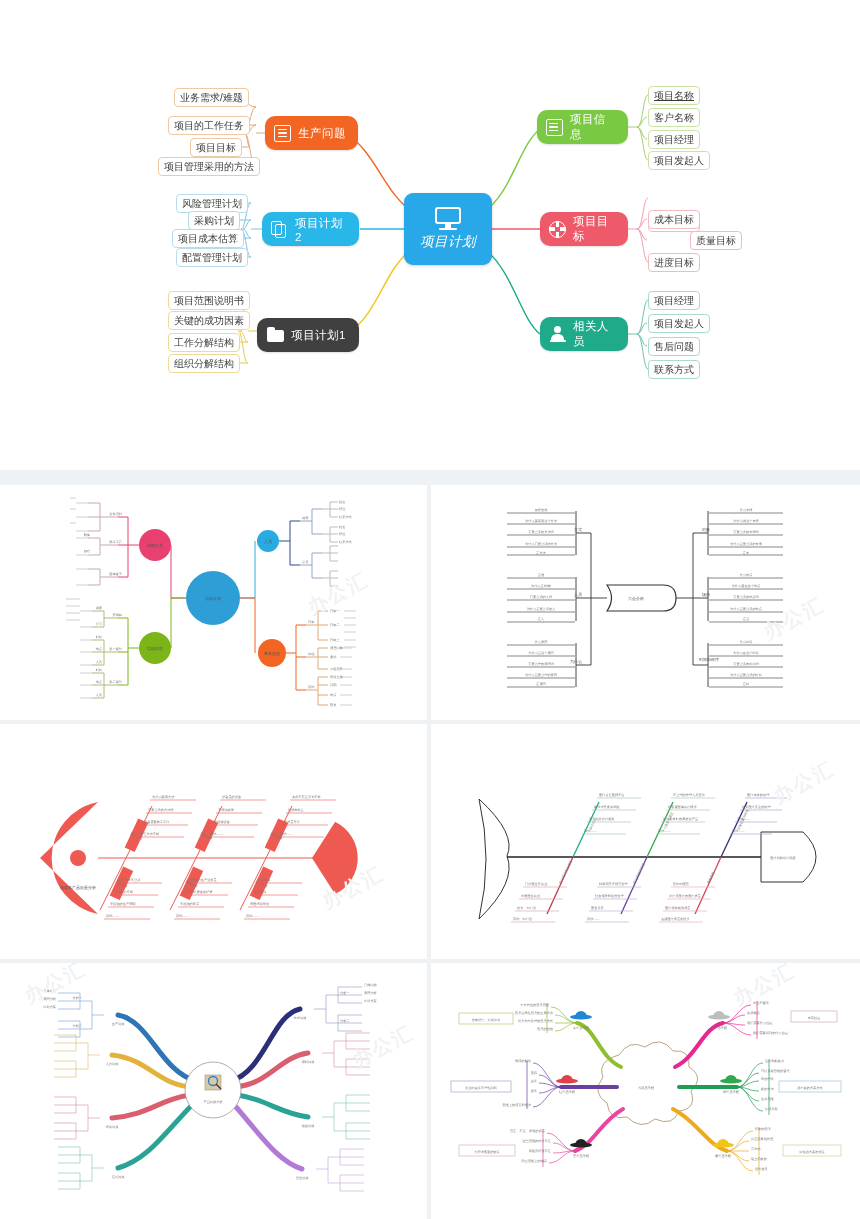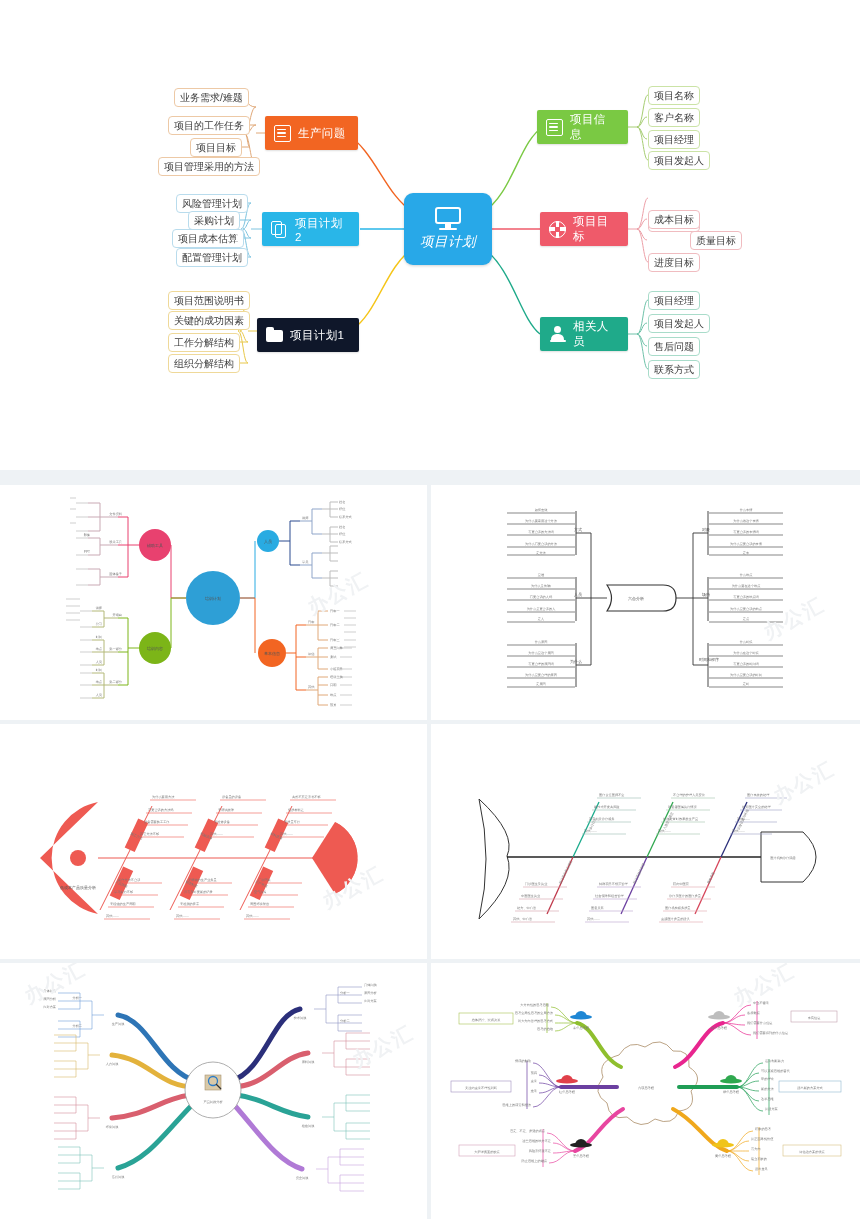--- a/index.html
+++ b/index.html
@@ -31,23 +31,23 @@
   }
   .center-node .c-ico .stand{
     position:absolute; left:12px; top:17px; width:6px; height:4px; background:#fff;
   }
   .center-node .c-ico .base{
     position:absolute; left:6px; top:21px; width:18px; height:2.4px; background:#fff; border-radius:2px;
   }
   .center-node .c-txt{ font-size:13.5px; letter-spacing:.5px; }
 
   .branch{
-    height:34px; border-radius:2px; color:#fff;
+    height:34px; border-radius:10px; color:#fff;
     padding:0 12px 0 9px; gap:7px;
-    justify-content:flex-start;
+    justify-content:center;
     box-shadow:0 1px 2px rgba(0,0,0,.13);
     font-size:11.5px; letter-spacing:.4px;
   }
   .branch .bico{ width:17px;height:17px; flex:0 0 17px; position:relative; }
 
   
   .ico-lines{ border:1.7px solid #fff; border-radius:2px; }
   .ico-lines i{ position:absolute; background:#fff; height:1.6px; border-radius:1px; left:2.4px; }
   .ico-lines i:nth-child(1){ top:3.2px; width:9px;}
   .ico-lines i:nth-child(2){ top:6.6px; width:9px;}
@@ -186,41 +186,41 @@
           <b></b>
           <b></b>
         </span>
       <span>项目计划2</span>
     </div>
     <div class="leaf b" style="left:176px; top:194px;">风险管理计划</div>
     <div class="leaf b" style="left:188px; top:211px;">采购计划</div>
     <div class="leaf b" style="left:172px; top:229px;">项目成本估算</div>
     <div class="leaf b" style="left:176px; top:248px;">配置管理计划</div>
 
-    <div class="node branch" style="left:257px; top:318px; width:102px; background:#0f172a;">
+    <div class="node branch" style="left:257px; top:318px; width:102px; background:#404040;">
       <span class="bico ico-folder">
           <b></b>
           <b></b>
         </span>
       <span>项目计划1</span>
     </div>
     <div class="leaf y" style="left:168px; top:291px;text-align:right;">项目范围说明书</div>
     <div class="leaf y" style="left:168px; top:311px;">关键的成功因素</div>
     <div class="leaf y" style="left:168px; top:333px;">工作分解结构</div>
     <div class="leaf y" style="left:168px; top:354px;">组织分解结构</div>
 
     <div class="node branch" style="left:537px; top:110px; width:91px; background:#7ac943;">
       <span class="bico ico-lines">
           <i></i>
           <i></i>
           <i></i>
         </span>
       <span>项目信息</span>
     </div>
-    <div class="leaf g" style="left:648px; top:86px;">项目名称</div>
+    <div class="leaf g" style="left:648px; top:86px;text-decoration:underline;">项目名称</div>
     <div class="leaf g" style="left:648px; top:108px;">客户名称</div>
     <div class="leaf g" style="left:648px; top:130px;">项目经理</div>
     <div class="leaf g" style="left:648px; top:151px;">项目发起人</div>
 
     <div class="node branch" style="left:540px; top:212px; width:88px; background:#ef5a6a;">
       <span class="bico ico-target">
           <s></s>
           <s></s>
           <s></s>
           <s></s>

